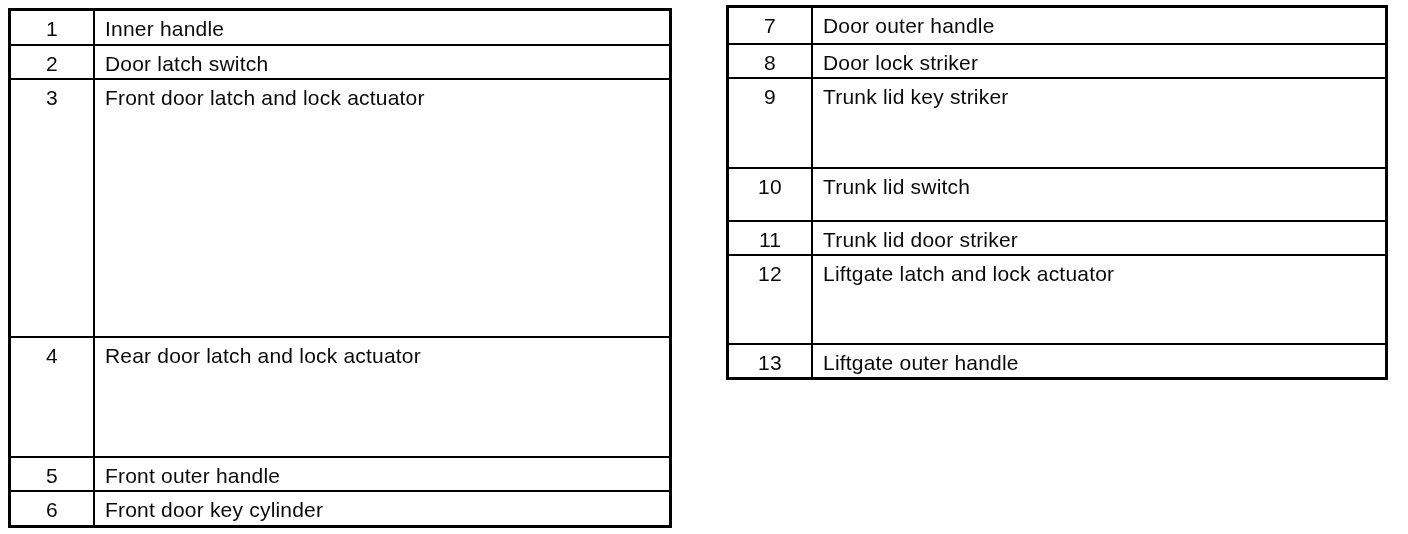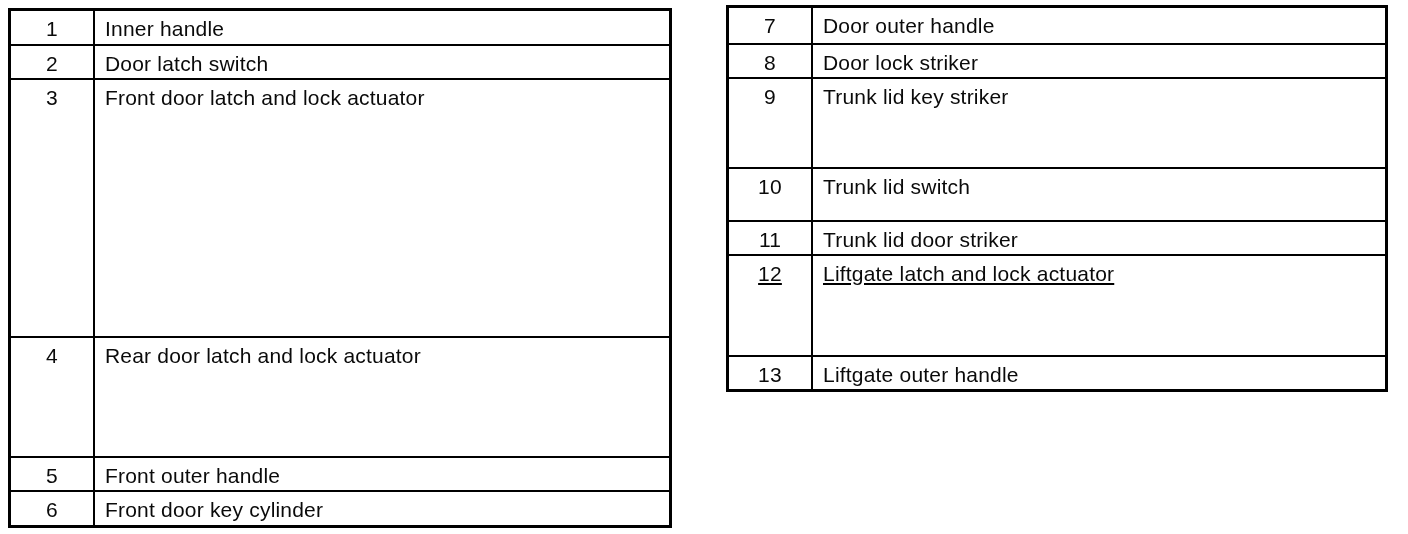--- a/index.html
+++ b/index.html
@@ -88,21 +88,21 @@
       <td class="label">Trunk lid key striker</td>
     </tr>
     <tr style="height:53px;">
       <td class="num">10</td>
       <td class="label">Trunk lid switch</td>
     </tr>
     <tr style="height:31px;">
       <td class="num">11</td>
       <td class="label">Trunk lid door striker</td>
     </tr>
-    <tr style="height:101px;text-decoration:underline;">
+    <tr style="height:89px;">
       <td class="num">12</td>
       <td class="label">Liftgate latch and lock actuator</td>
     </tr>
     <tr style="height:34px;">
       <td class="num">13</td>
       <td class="label">Liftgate outer handle</td>
     </tr>
   </tbody>
 </table>
 

